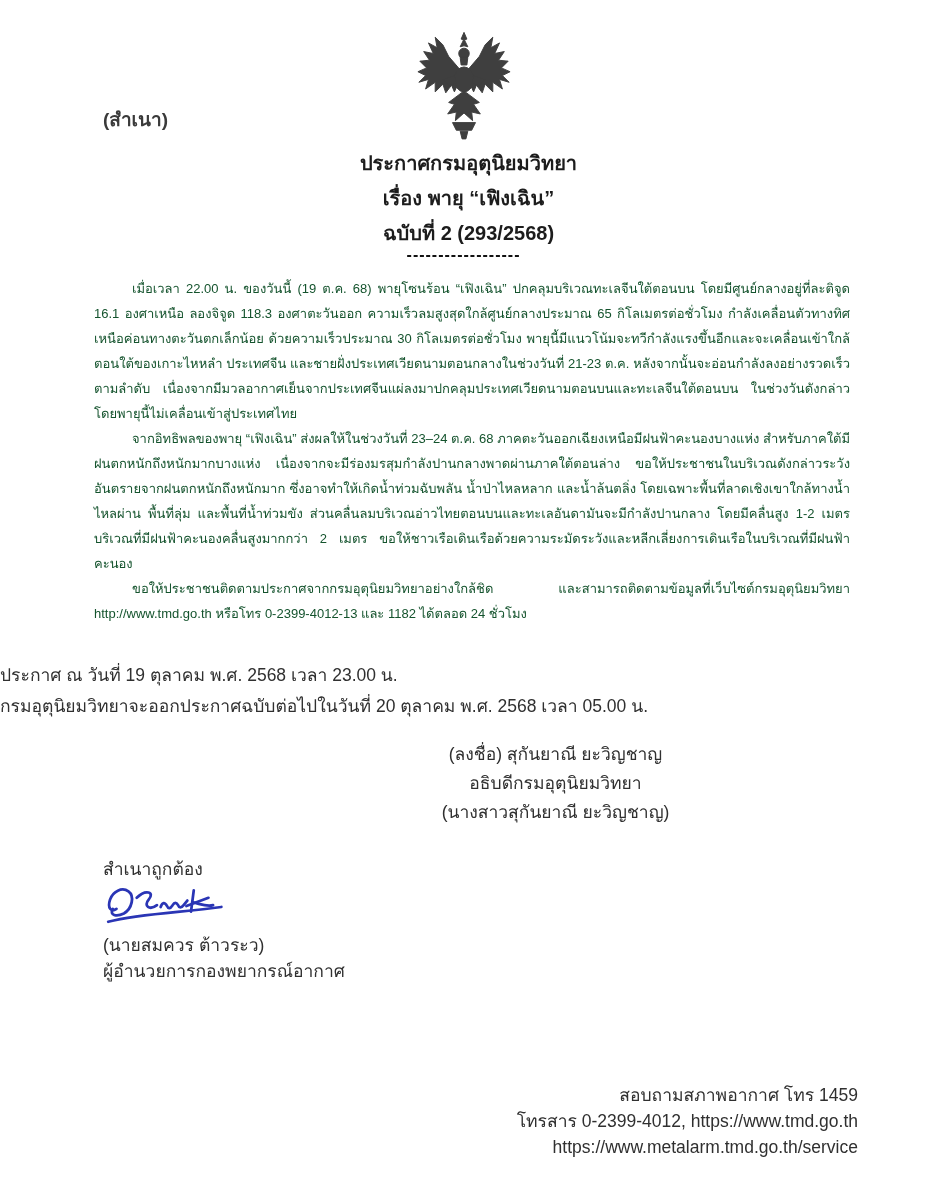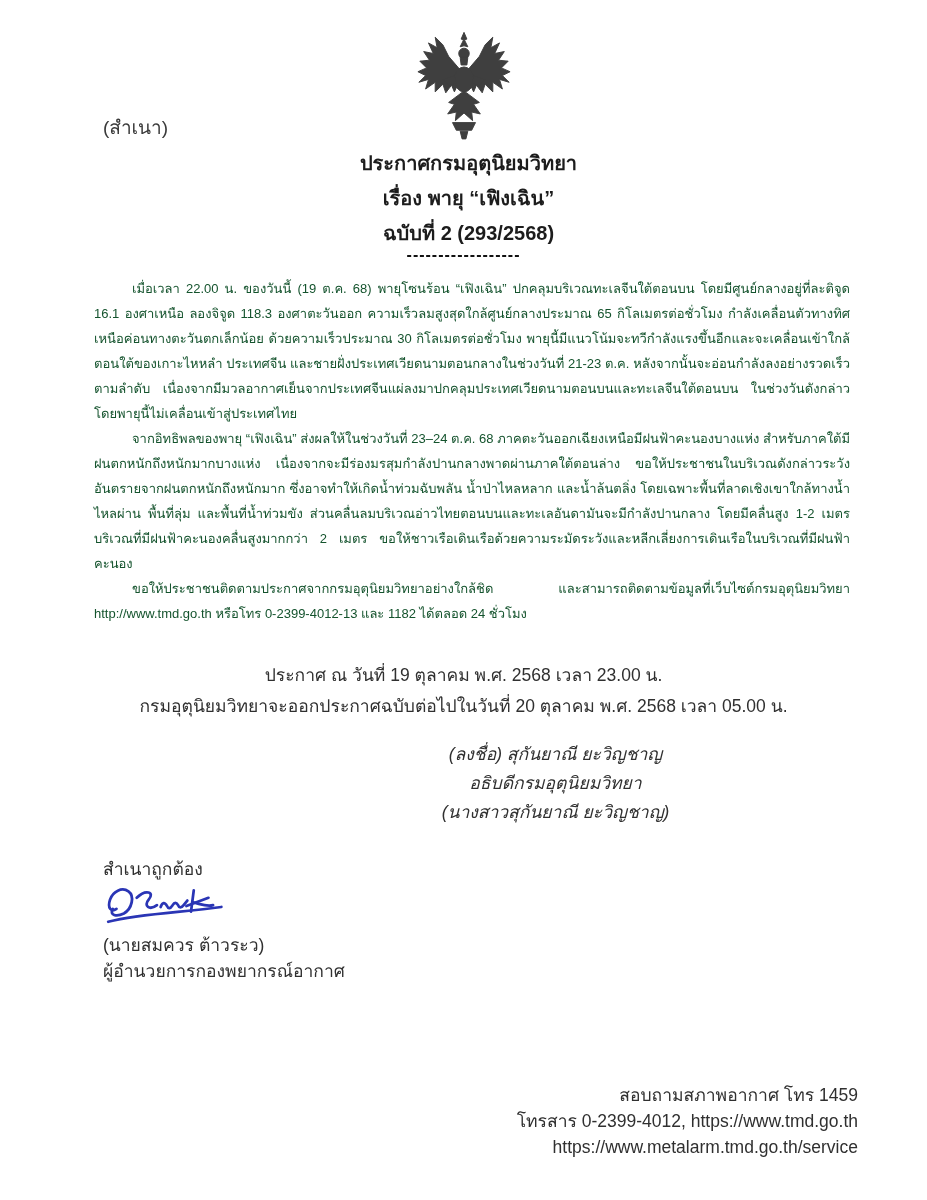--- a/index.html
+++ b/index.html
@@ -12,23 +12,24 @@
   .page {
     position: relative;
     width: 927px;
     height: 1200px;
     background: #ffffff;
     overflow: hidden;
   }
   .copy-label {
     position: absolute;
     left: 103px;
-    top: 112px;
+    top: 104px;
     font-size: 19px;
     color: #3a3a3a;
+    font-weight: bold;
   }
   .emblem-wrap {
     position: absolute;
     left: 50%;
     top: 30px;
     transform: translateX(-50%);
     width: 96px;
     height: 118px;
   }
   .emblem-wrap svg { width: 100%; height: 100%; }
@@ -67,35 +68,34 @@
   }
   .body-text p {
     margin: 0;
     text-indent: 38px;
   }
   .issued {
     position: absolute;
     left: 0;
     top: 660px;
     width: 100%;
-    text-align: center;
+    text-align: left;
     font-size: 17.5px;
     line-height: 31px;
     color: #303030;
   }
   .signer {
     position: absolute;
     left: 413px;
     top: 740px;
     width: 285px;
     text-align: center;
     font-size: 17.5px;
     line-height: 29px;
     color: #303030;
-    font-style: italic;
   }
   .certification {
     position: absolute;
     left: 103px;
     top: 856px;
     font-size: 17.5px;
     color: #303030;
     line-height: 26px;
   }
   .cert-sign {

